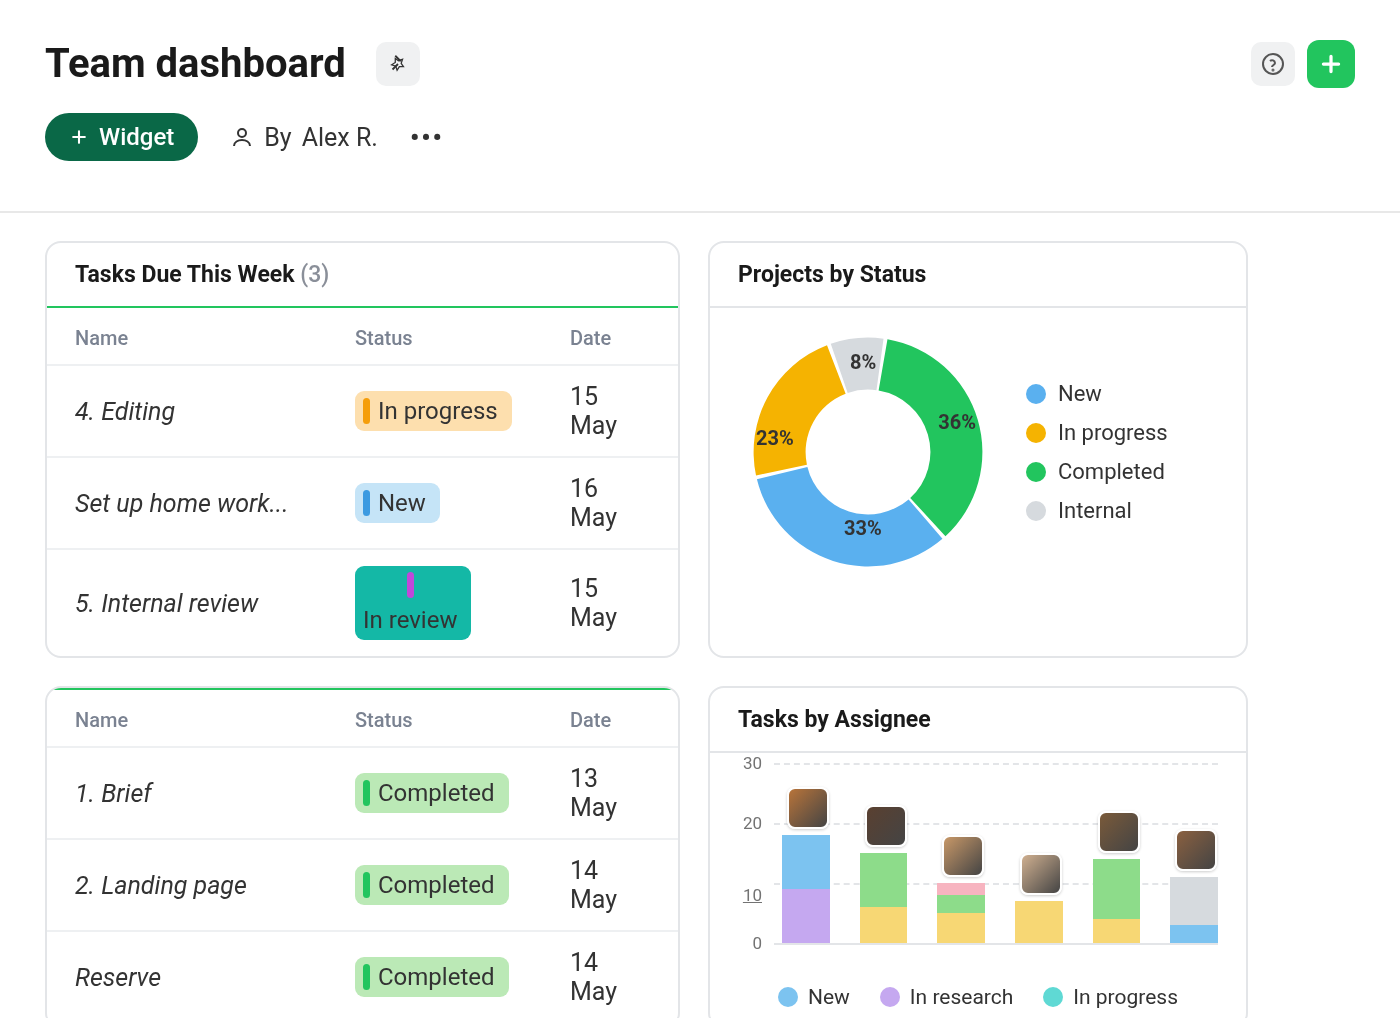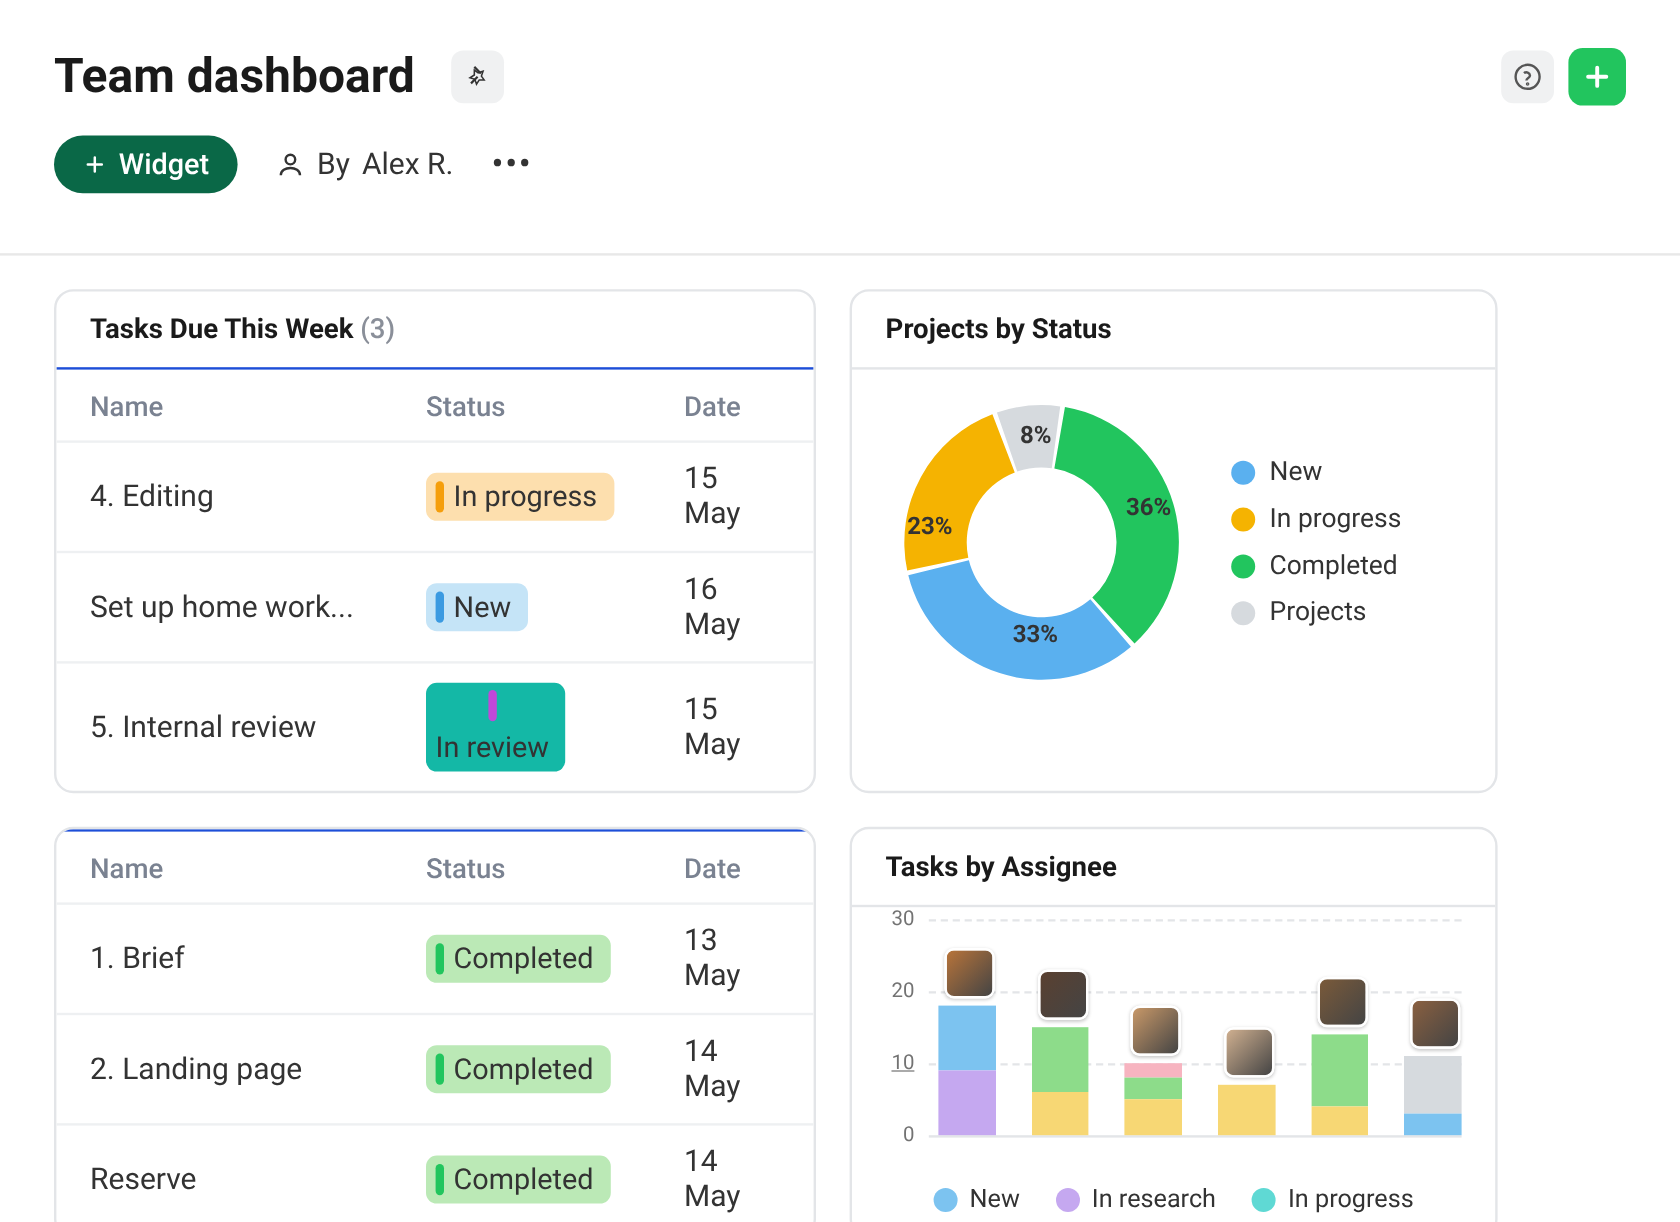--- a/index.html
+++ b/index.html
@@ -116,39 +116,40 @@
       color: #1a1a1a;
     }
     .card-header .count {
       color: #8a8f99;
       font-weight: 500;
     }
     .table-head {
       display: grid;
       grid-template-columns: 280px 215px 1fr;
       padding: 18px 28px 14px 28px;
-      font-size: 23px;
+      font-size: 20px;
       color: #7a8291;
       font-weight: 500;
-      border-top: 2px solid #1d4ed8;
+      border-top: 2px solid #22c55e;
     }
     .table-row {
       display: grid;
       grid-template-columns: 280px 215px 1fr;
       padding: 16px 28px;
       font-size: 25px;
       color: #333;
       align-items: center;
       border-top: 2px solid #eef0f2;
     }
     .task-name {
       white-space: nowrap;
       overflow: hidden;
       text-overflow: ellipsis;
       padding-right: 8px;
+      font-style: italic;
     }
     .status-pill {
       display: inline-flex;
       align-items: center;
       gap: 8px;
       padding: 6px 14px 6px 8px;
       border-radius: 9px;
       font-size: 24px;
       color: #333;
       width: fit-content;
@@ -385,21 +386,21 @@
           <div class="legend-item">
             <div class="dot" style="background: rgb(245, 179, 1);"></div>
             <span>In progress</span>
           </div>
           <div class="legend-item">
             <div class="dot" style="background: rgb(34, 197, 94);"></div>
             <span>Completed</span>
           </div>
           <div class="legend-item">
             <div class="dot" style="background: rgb(214, 218, 222);"></div>
-            <span>Projects</span>
+            <span>Internal</span>
           </div>
         </div>
     </div>
   </div>
 
   <div class="card">
     <div class="table-head">
       <div>Name</div>
       <div>Status</div>
       <div>Date</div>
@@ -433,21 +434,21 @@
   </div>
 
   <div class="card">
     <div class="card-header">
       <span>Tasks by Assignee</span>
     </div>
     <div class="bar-section">
       <div class="bar-chart">
         <div class="y-axis" id="y-axis">
             <div class="y-tick" style="top: 180px;">0</div>
-            <div class="y-tick" style="top: 120px; text-decoration: underline;">10</div>
+            <div class="y-tick" style="top: 132px; text-decoration: underline;">10</div>
             <div class="y-tick" style="top: 60px;">20</div>
             <div class="y-tick" style="top: 0px;">30</div>
           </div>
         <div id="grid-lines">
             <div class="grid-line" style="top: 180px; border-top: 2px solid rgb(227, 229, 232);"></div>
             <div class="grid-line" style="top: 120px;"></div>
             <div class="grid-line" style="top: 60px;"></div>
             <div class="grid-line" style="top: 0px;"></div>
           </div>
         <div class="bars-area" id="bars-area">

